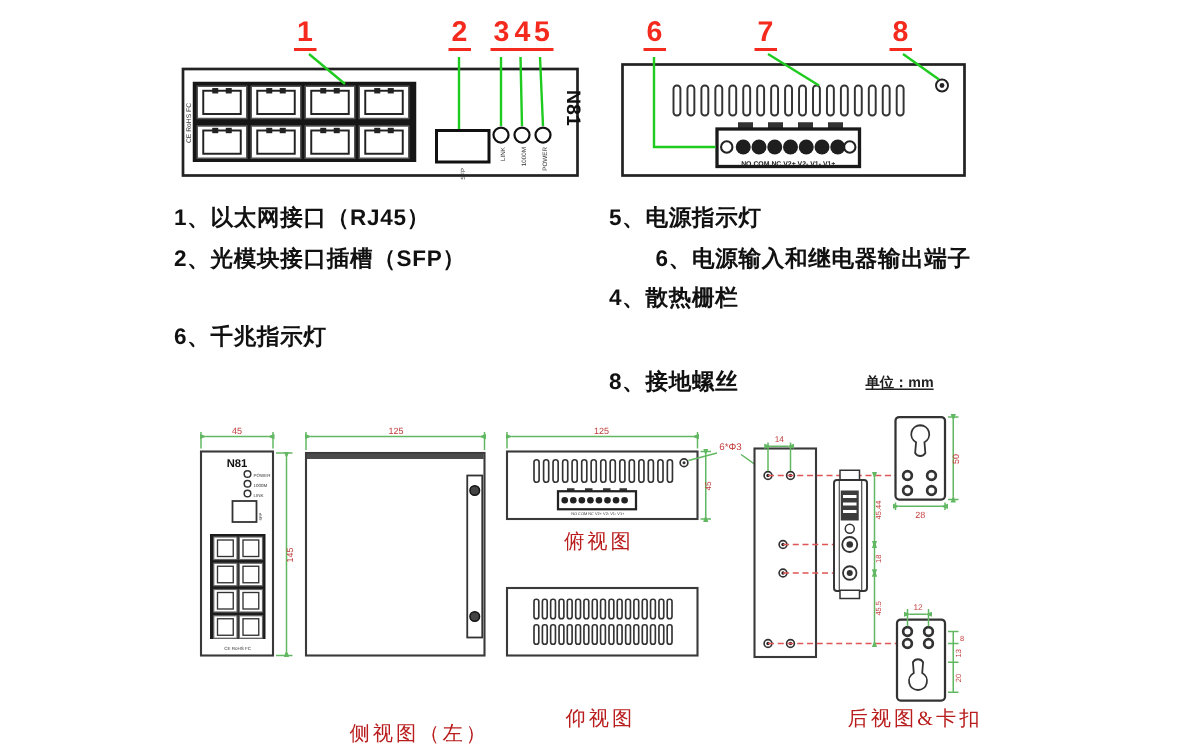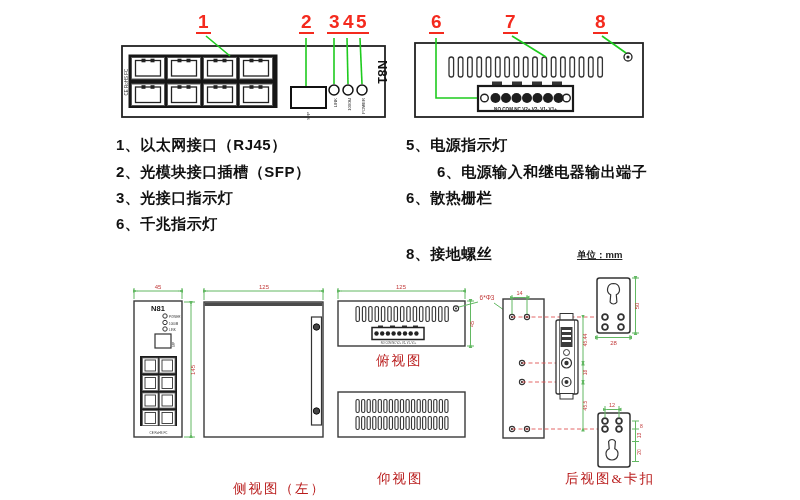--- a/index.html
+++ b/index.html
@@ -24,25 +24,24 @@
   <div class="callout" style="left:299px;top:12px;">2</div>
   <div class="callout" style="left:327px;top:12px;">3</div>
   <div class="callout" style="left:341px;top:12px;">4</div>
   <div class="callout" style="left:354px;top:12px;">5</div>
   <div class="callout" style="left:429px;top:12px;">6</div>
   <div class="callout" style="left:503px;top:12px;">7</div>
   <div class="callout" style="left:593px;top:12px;">8</div>
 
   <div class="legend-item" style="left:116px;top:136px;">1、以太网接口（RJ45）</div>
   <div class="legend-item" style="left:116px;top:163px;">2、光模块接口插槽（SFP）</div>
-  <div class="legend-item" style="left:116px;top:189px;">3、光接口指示灯</div>
   <div class="legend-item" style="left:116px;top:215px;">6、千兆指示灯</div>
   <div class="legend-item" style="left:406px;top:136px;">5、电源指示灯</div>
   <div class="legend-item" style="left:406px;top:163px;margin-left:31px;">6、电源输入和继电器输出端子</div>
-  <div class="legend-item" style="left:406px;top:189px;">6、散热栅栏</div>
+  <div class="legend-item" style="left:406px;top:189px;">4、散热栅栏</div>
   <div class="legend-item" style="left:406px;top:215px;margin-top:30px;">8、接地螺丝</div>
 
   <div class="unit-label" style="left:577px;top:249px;">单位：mm</div>
   <div class="view-label" style="left:139px;top:470px;margin-top:48px;">前视图</div>
   <div class="view-label" style="left:233px;top:480px;">侧视图（左）</div>
   <div class="view-label" style="left:376px;top:352px;">俯视图</div>
   <div class="view-label" style="left:377px;top:470px;">仰视图</div>
   <div class="view-label" style="left:517px;top:470px;margin-left:48px;">后视图&amp;卡扣</div>
 
   <svg width="800" height="500" viewBox="0 0 800 500" style="position:absolute;left:0;top:0;">

